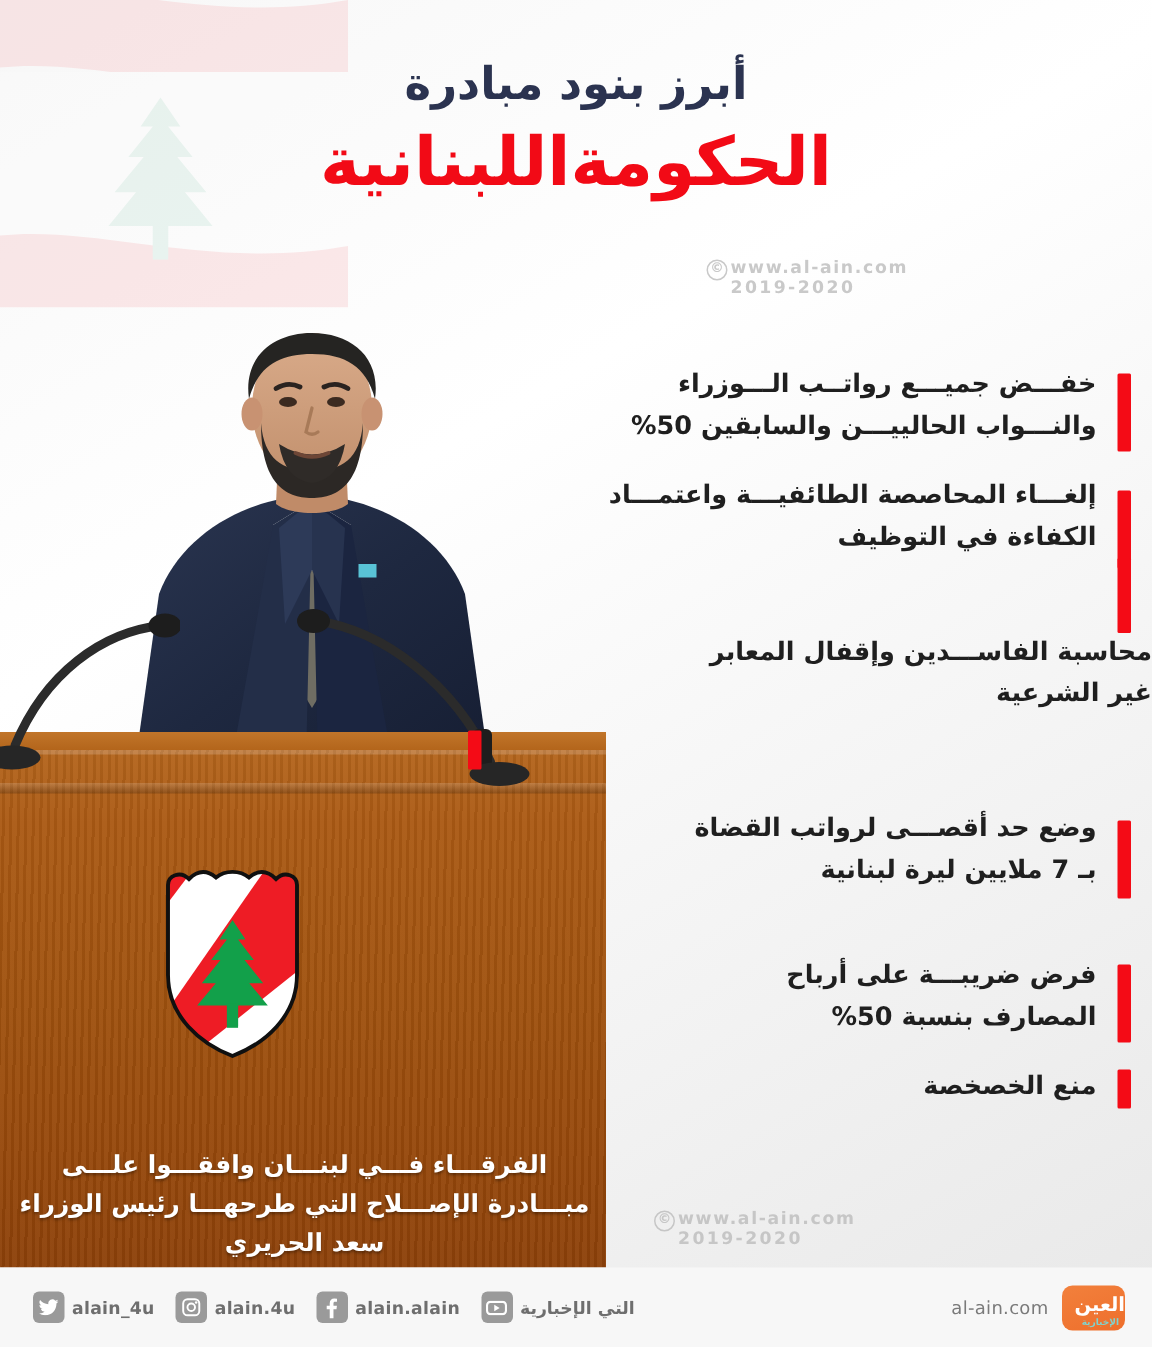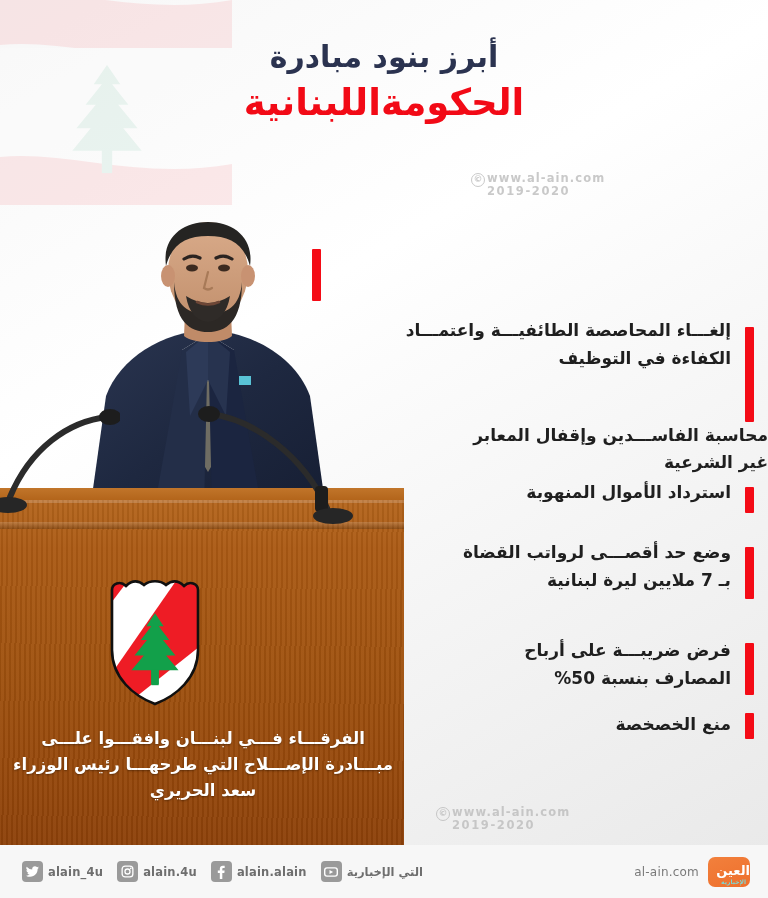--- a/index.html
+++ b/index.html
@@ -19,21 +19,21 @@
   .flag-wm { position: absolute; left: -18px; top: -10px; width: 250px; height: 215px;
              opacity: .30; pointer-events: none; }
 
   
   .header { position: absolute; left: 0; top: 38px; width: 768px; text-align: center; z-index: 6; }
   .kicker {
     font-size: 30px; font-weight: bold; color: #2b3350; letter-spacing: .4px;
     line-height: 1.25; direction: rtl;
   }
   .headline {
-    font-size: 37px; font-weight: bold; color: #f20a16; line-height: 1.15;
+    font-size: 45px; font-weight: bold; color: #f20a16; line-height: 1.15;
     margin-top: 6px; direction: rtl; letter-spacing: -.5px;
   }
 
   
   .wm { position: absolute; pointer-events: none; font-family: "DejaVu Sans","Liberation Sans",sans-serif;
         direction: ltr; text-align: left; line-height: 1.15; white-space: nowrap; }
   .wm .l1 { font-size: 11.5px; font-weight: bold; letter-spacing: 1.1px; }
   .wm .l2 { font-size: 11.5px; font-weight: bold; letter-spacing: 1.6px; }
   .wm .cmark { position: absolute; left: -16px; top: 1px; width: 14px; height: 14px;
                border-radius: 50%; border: 1.6px solid currentColor; font-size: 9px;
@@ -66,21 +66,21 @@
   .shield { position: absolute; left: 102px; top: 578px; width: 106px; height: 128px; z-index: 5; }
 
   
   .speaker { position: absolute; left: 58px; top: 60px; width: 300px; height: 300px; }
 
   
   .mic { position: absolute; z-index: 5; }
 
   
   .caption {
-    position: absolute; left: 8px; top: 726px; width: 390px; z-index: 6;
+    position: absolute; left: 8px; top: 764px; width: 390px; z-index: 6;
     color: #ffffff; font-size: 16.5px; font-weight: bold; line-height: 1.58;
     text-align: center; direction: rtl; letter-spacing: .2px;
     text-shadow: 0 1px 2px rgba(0,0,0,.35);
   }
 
   
   .bullets { position: absolute; right: 0; top: 243px; width: 470px; z-index: 6; }
   .bullet {
     position: relative; display: flex; align-items: flex-start;
     justify-content: flex-end; direction: rtl; margin-bottom: 2px;
@@ -244,35 +244,35 @@
     </g>
     <path d="M10 12 C10 6 18 2 24 8 C30 2 36 2 42 7 C48 2 58 2 64 7 C70 2 76 2 82 8 C88 2 96 6 96 12 L96 72 C96 100 74 118 53 126 C32 118 10 100 10 72 Z" fill="none" stroke="#101010" stroke-width="2.6"></path>
   </svg>
 
   <div class="caption">الفرقـــاء فـــي لبنـــان وافقـــوا علـــى مبـــادرة الإصـــلاح التي طرحهـــا رئيس الوزراء سعد الحريري</div>
 
   <div class="bullets">
 
     <div class="bullet" style="height:72px;">
       <div class="bar" style="height:52px; margin-top:6px;"></div>
+      <div class="txt" style="padding-left:80px;">خفـــض جميـــع رواتــب الـــوزراء والنـــواب الحالييـــن والسابقين 50%</div>
     </div>
 
     <div class="bullet" style="height:80px;">
       <div class="bar" style="height:52px; margin-top:10px;"></div>
       <div class="txt" style="padding-left:86px;">إلغـــاء المحاصصة الطائفيـــة واعتمـــاد الكفاءة في التوظيف</div>
     </div>
 
     <div class="bullet" style="height:78px;flex-direction:column;">
       <div class="bar" style="height:50px; margin-top:10px;"></div>
       <div class="txt" style="padding-left:162px;">محاسبة الفاســـدين وإقفال المعابر غير الشرعية</div>
     </div>
 
     <div class="bullet" style="height:58px;">
       <div class="bar" style="height:26px; margin-top:8px;"></div>
-      <div class="txt" style="padding-left:182px;">استرداد الأموال المنهوبة</div>
     </div>
 
     <div class="bullet" style="height:96px;">
       <div class="bar" style="height:52px; margin-top:8px;"></div>
       <div class="txt" style="padding-left:148px;">وضع حد أقصـــى لرواتب القضاة بـ 7 ملايين ليرة لبنانية</div>
     </div>
 
     <div class="bullet" style="height:72px;">
       <div class="bar" style="height:52px; margin-top:6px;"></div>
       <div class="txt" style="padding-left:156px;">فرض ضريبـــة على أرباح المصارف بنسبة 50%</div>

